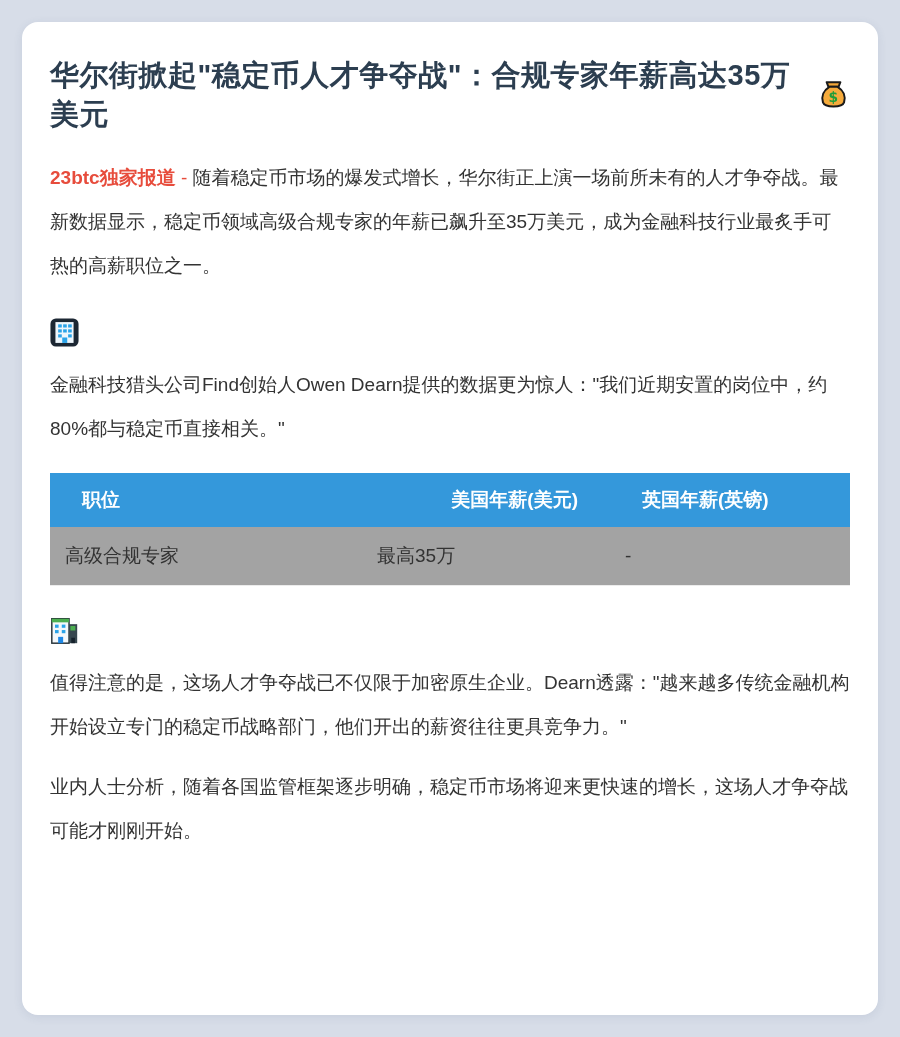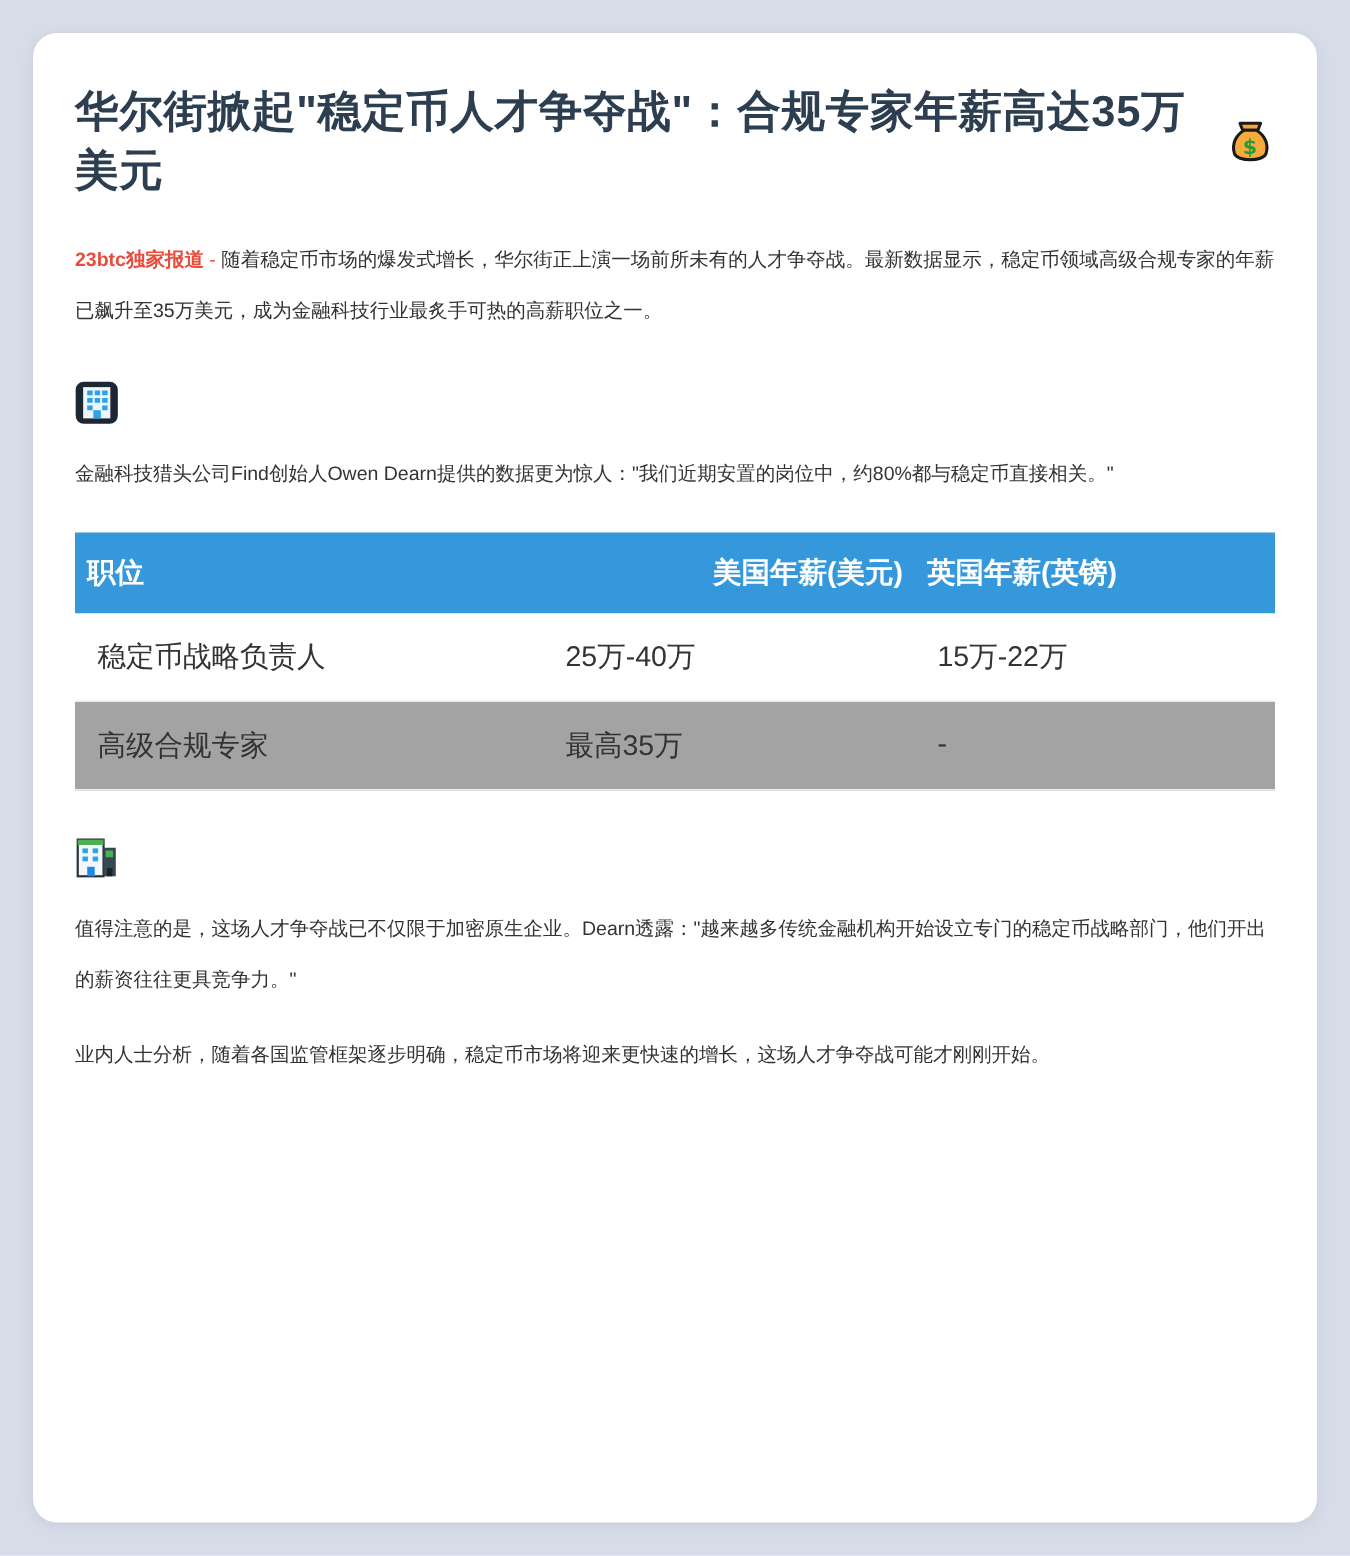--- a/index.html
+++ b/index.html
@@ -27,22 +27,22 @@
     line-height: 1.35;
     font-weight: bold;
     color: #2c3e50;
     letter-spacing: 0.5px;
     display: flex;
     align-items: center;
     gap: 10px;
   }
   p.body-text {
     margin: 16px 0;
-    font-size: 13px;
-    line-height: 34px;
+    font-size: 19px;
+    line-height: 44px;
     color: #333333;
   }
   .lead-source {
     color: #e74c3c;
     font-weight: bold;
   }
   .lead-sep { color: #e74c3c; }
   h2.section-heading {
     margin: 30px 0 16px;
     font-size: 24px;
@@ -58,21 +58,21 @@
     width: 100%;
     border-collapse: collapse;
     margin: 22px 0 26px;
   }
   table.salary-table th {
     background: #3498db;
     color: #ffffff;
     font-weight: bold;
     text-align: left;
     font-size: 19px;
-    padding: 14px 8px;
+    padding: 14px 32px;
   }
   table.salary-table td {
     font-size: 19px;
     color: #333333;
     padding: 16px 15px;
     border-bottom: 1px solid #ececec;
     background: #ffffff;
   }
   table.salary-table tr.row-alt td { background: #a3a3a3; }
   table.salary-table .col-position { width: 39%; }
@@ -119,25 +119,20 @@
 
   <table class="salary-table">
     <thead>
       <tr>
         <th class="col-position">职位</th>
         <th class="col-us">美国年薪(美元)</th>
         <th class="col-uk">英国年薪(英镑)</th>
       </tr>
     </thead>
     <tbody>
-      <tr>
-        <td>稳定币战略负责人</td>
-        <td>25万-40万</td>
-        <td>15万-22万</td>
-      </tr>
       <tr class="row-alt">
         <td>高级合规专家</td>
         <td>最高35万</td>
         <td>-</td>
       </tr>
     </tbody>
   </table>
 
   <h2 class="section-heading">
     <span class="icon">

